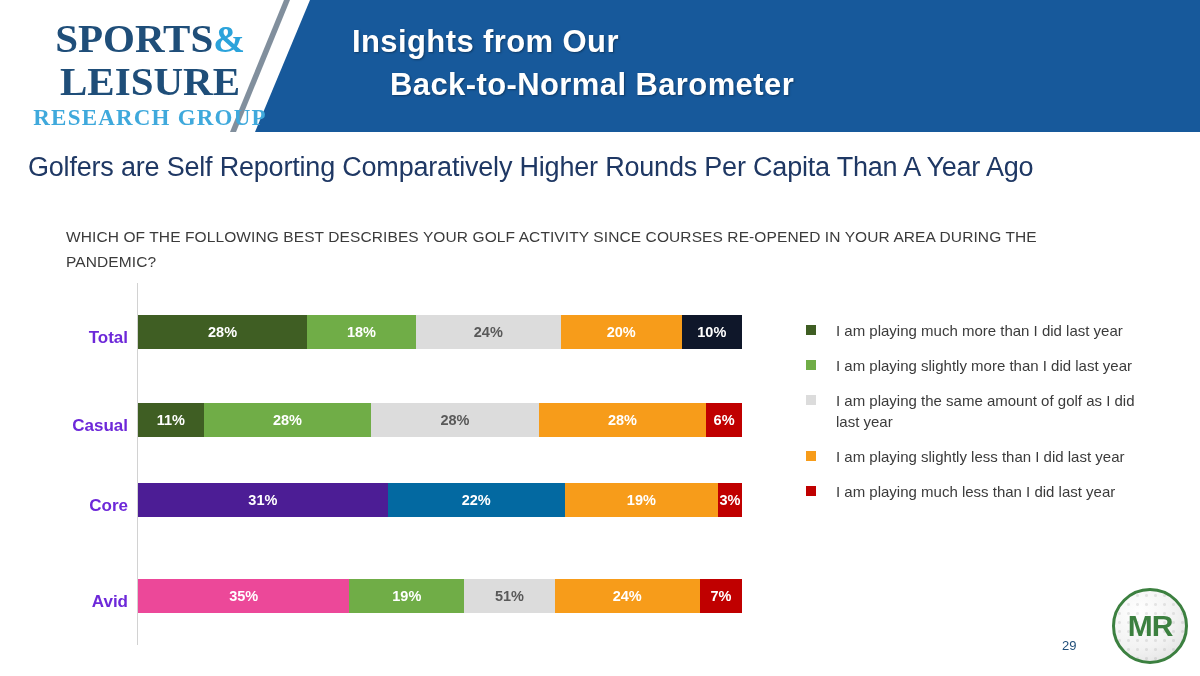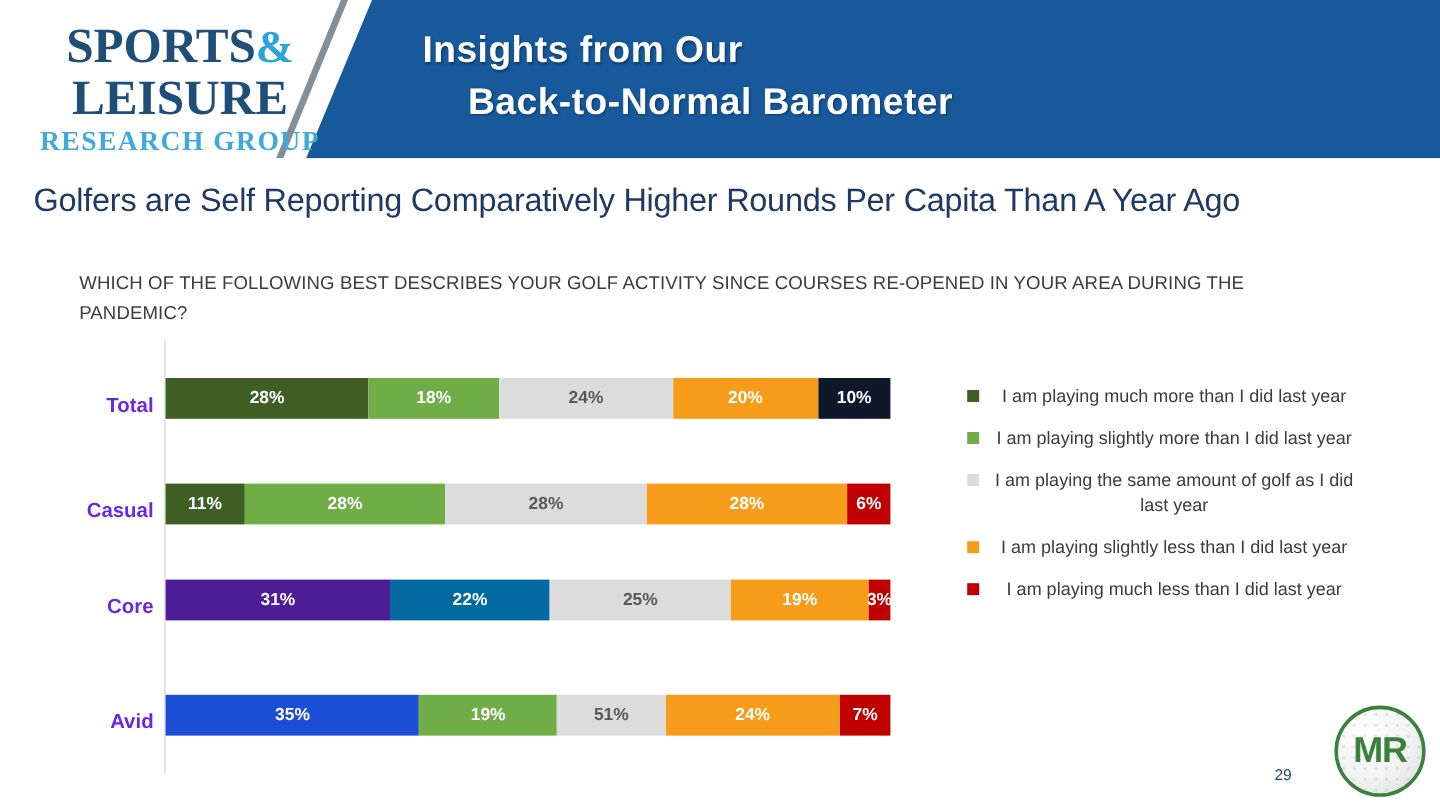--- a/index.html
+++ b/index.html
@@ -173,25 +173,24 @@
   
   #legend {
     position: absolute;
     left: 806px;
     top: 320px;
     width: 330px;
   }
   .legend-item {
     position: relative;
     margin-bottom: 14px;
-    padding-left: 15px;
+    padding-left: 30px;
     font-size: 15px;
     line-height: 21px;
     color: #3b3b3b;
-    text-align: center;
   }
   .legend-swatch {
     position: absolute;
     left: 0;
     top: 5px;
     width: 10px;
     height: 10px;
   }
 
   
@@ -311,35 +310,32 @@
       </div>
       <div class="row" style="top: 200px;">
         <div class="row-label">Core</div>
         <div class="bar">
           <div class="seg" style="flex: 31 0 0px; background: #4c1d95; color: rgb(255, 255, 255);">
             <span class="seg-label">31%</span>
           </div>
           <div class="seg" style="flex: 22 0 0px; background: #0369a1; color: rgb(255, 255, 255);">
             <span class="seg-label">22%</span>
           </div>
-          <div class="seg gray" style="flex: 25 0 0px; background: rgb(220, 220, 220); color: rgb(89, 89, 89);">
-            <span class="seg-label">25%</span>
-          </div>
           <div class="seg" style="flex: 19 0 0px; background: rgb(247, 156, 26); color: rgb(255, 255, 255);">
             <span class="seg-label">19%</span>
           </div>
           <div class="seg narrow" style="flex: 3 0 0px; background: rgb(192, 0, 0); color: rgb(255, 255, 255);">
             <span class="seg-label">3%</span>
           </div>
         </div>
       </div>
       <div class="row" style="top: 296px;">
         <div class="row-label">Avid</div>
         <div class="bar">
-          <div class="seg" style="flex: 35 0 0px; background: #1d4ed8; color: rgb(255, 255, 255);">
+          <div class="seg" style="flex: 35 0 0px; background: #ec4899; color: rgb(255, 255, 255);">
             <span class="seg-label">35%</span>
           </div>
           <div class="seg" style="flex: 19 0 0px; background: rgb(112, 173, 71); color: rgb(255, 255, 255);">
             <span class="seg-label">19%</span>
           </div>
           <div class="seg gray" style="flex: 15 0 0px; background: rgb(220, 220, 220); color: rgb(89, 89, 89);">
             <span class="seg-label">51%</span>
           </div>
           <div class="seg" style="flex: 24 0 0px; background: rgb(247, 156, 26); color: rgb(255, 255, 255);">
             <span class="seg-label">24%</span>

